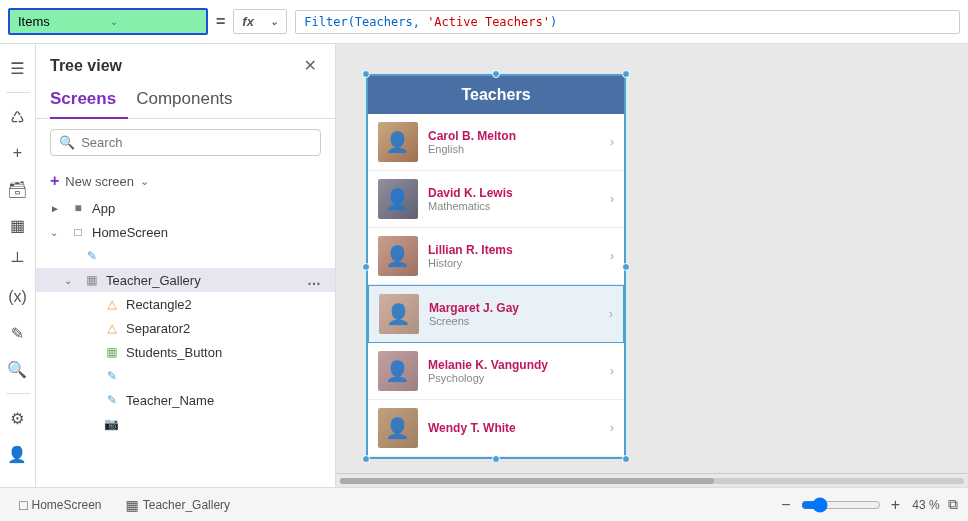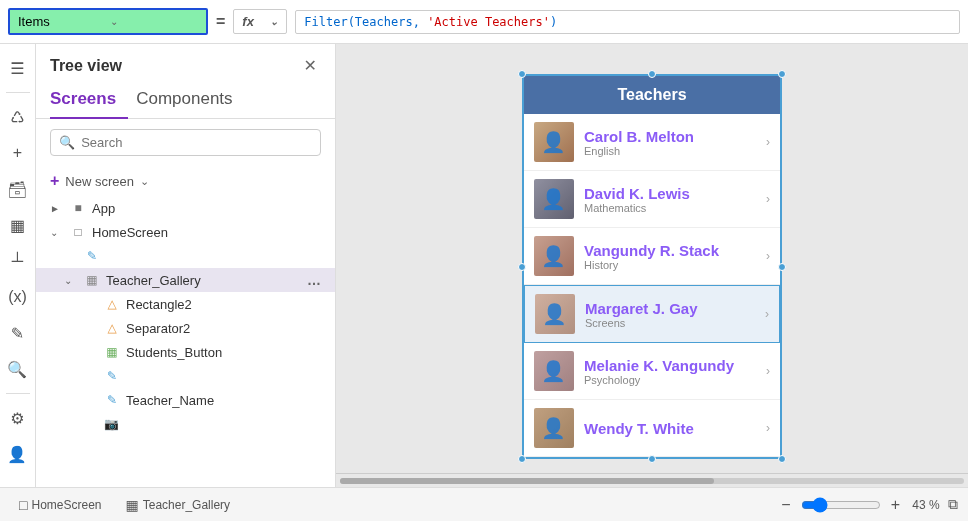--- a/index.html
+++ b/index.html
@@ -92,21 +92,21 @@
     .tree-item .item-dots { color: #666; font-size: 14px; font-weight: bold; }
 
     .tree-indent-1 { padding-left: 28px; }
     .tree-indent-2 { padding-left: 48px; }
 
     
     .canvas-area {
       flex: 1; background: #e8e8e8; display: flex; flex-direction: column; overflow: hidden;
     }
     .canvas-scroll-area {
-      flex: 1; overflow: auto; display: flex; align-items: flex-start; justify-content: center;
+      flex: 1; overflow: auto; display: flex; align-items: flex-start; justify-content: flex-start;
       padding: 20px;
     }
 
     
     .gallery-container {
       background: #fff; border: 2px solid #4a9fd4; border-radius: 2px;
       position: relative; width: 260px;
     }
     .gallery-header {
       background: #4a6fa5; color: #fff; text-align: center;
@@ -116,21 +116,21 @@
     .gallery-item {
       display: flex; align-items: center; gap: 10px;
       padding: 8px 10px; border-bottom: 1px solid #eee; cursor: pointer;
     }
     .gallery-item.selected { background: #e8f0f8; border: 1px solid #4a9fd4; }
     .gallery-item-img {
       width: 40px; height: 40px; border-radius: 2px; background: #ccc; overflow: hidden;
       display: flex; align-items: center; justify-content: center; flex-shrink: 0;
     }
     .gallery-item-info { flex: 1; }
-    .gallery-item-name { font-size: 15px; font-weight: 600; color: #8b5cf6; }
+    .gallery-item-name { font-size: 12px; font-weight: 600; color: #be185d; }
     .gallery-item-sub { font-size: 11px; color: #888; }
     .gallery-item-chevron { color: #aaa; font-size: 12px; }
 
     
     .handle { width: 8px; height: 8px; background: #4a9fd4; border: 1px solid #fff; border-radius: 50%; position: absolute; }
 
     
     .bottom-bar {
       height: 34px; background: #f5f5f5; border-top: 1px solid #ddd;
       display: flex; align-items: center; justify-content: space-between; padding: 0 10px;
@@ -309,21 +309,21 @@
                 <div class="gallery-item-name">David K. Lewis</div>
                 <div class="gallery-item-sub">Mathematics</div>
               </div>
               <span class="gallery-item-chevron">›</span>
             </div>
             <div class="gallery-item">
               <div class="gallery-item-img avatar-lillian">
                 <span class="person-silhouette">👤</span>
               </div>
               <div class="gallery-item-info">
-                <div class="gallery-item-name">Vangundy R. Stack</div>
+                <div class="gallery-item-name">Lillian R. Items</div>
                 <div class="gallery-item-sub">History</div>
               </div>
               <span class="gallery-item-chevron">›</span>
             </div>
             <div class="gallery-item selected">
               <div class="gallery-item-img avatar-margaret">
                 <span class="person-silhouette">👤</span>
               </div>
               <div class="gallery-item-info">
                 <div class="gallery-item-name">Margaret J. Gay</div>

